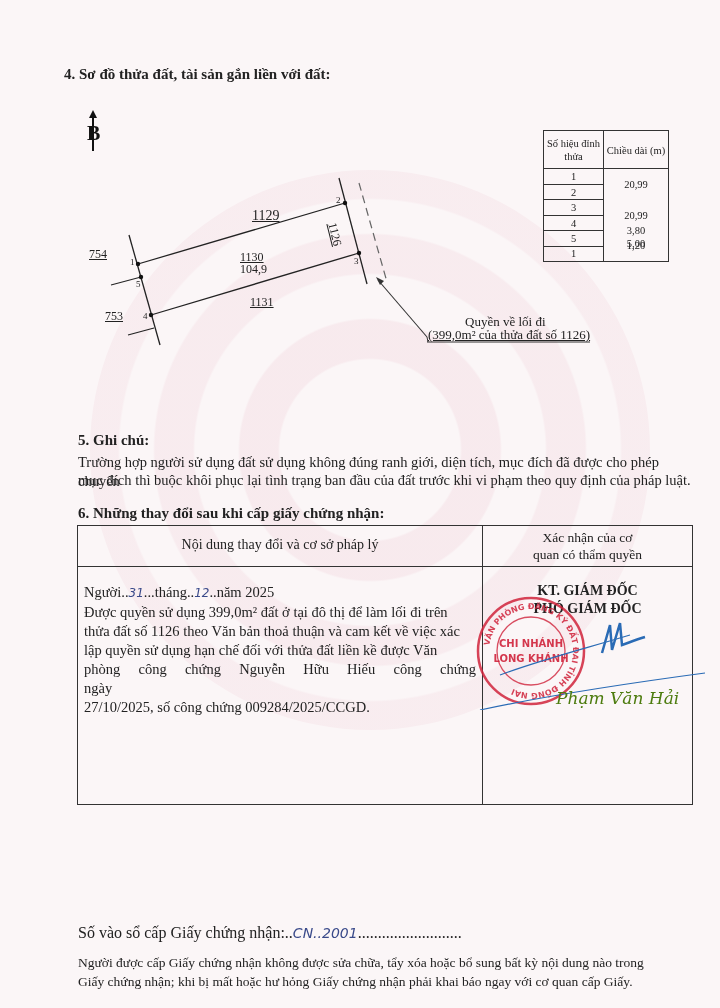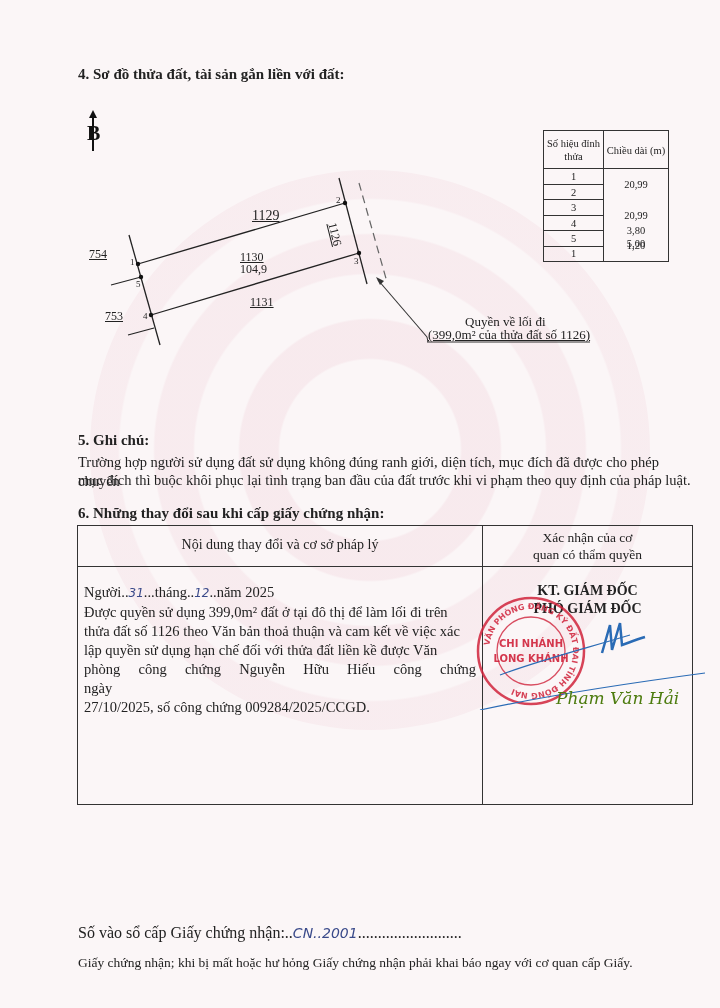--- a/index.html
+++ b/index.html
@@ -33,21 +33,21 @@
   .btable .vsep { position: absolute; left: 404px; top: 0; bottom: 0; border-left: 1.2px solid #333; }
   .btable .hsep { position: absolute; left: 0; right: 0; top: 40px; border-top: 1.2px solid #333; }
   .hw { font-family: "DejaVu Sans", sans-serif; font-style: italic; color: #3a4a8a; font-size: 12px; }
   .signame { font-family: "DejaVu Serif", serif; font-style: italic; color: #4d7c0f; font-size: 17px; }
 </style>
 </head>
 <body>
 
 <div class="watermark"></div>
 
-<div class="abs h-section" style="left:78px; top:66px;">4. Sơ đồ thửa đất, tài sản gắn liền với đất:</div>
+<div class="abs h-section" style="left:64px; top:66px;">4. Sơ đồ thửa đất, tài sản gắn liền với đất:</div>
 
 <div class="abs" style="left:82px; top:110px; width:22px; height:42px;">
   <svg width="22" height="42" viewBox="0 0 22 42">
     <line x1="11" y1="2" x2="11" y2="41" stroke="#111" stroke-width="2"></line>
     <polygon points="11,0 7,8 15,8" fill="#111"></polygon>
     <text x="5" y="30" font-family="Liberation Serif, serif" font-size="20" font-weight="bold" fill="#111">B</text>
   </svg>
 </div>
 
 <svg class="abs" style="left:0; top:0;" width="720" height="400">
@@ -164,14 +164,15 @@
   <path d="M 30 60 C 70 45, 110 35, 160 20" stroke="#2a6bb5" stroke-width="1.3" fill="none"></path>
   <path d="M 132 38 L 140 10 L 142 35 L 150 8 L 152 30 C 158 28, 165 25, 175 22" stroke="#2a6bb5" stroke-width="2.5" fill="none"></path>
   <path d="M 10 95 C 80 80, 160 68, 235 58" stroke="#2a6bb5" stroke-width="1.2" fill="none"></path>
 </svg>
 <div class="abs signame" style="left:556px; top:688px;">Phạm Văn Hải</div>
 
 <div class="abs" style="left:78px; top:924px; font-size:16px;">
   <span>Số vào sổ cấp Giấy chứng nhận:..</span><span class="hw" style="font-size:14px;">CN..2001</span><span>..........................</span>
 </div>
 <div class="abs" style="left:78px; top:953px; font-size:13.5px; line-height:19px; width:630px;">
+  <div>Người được cấp Giấy chứng nhận không được sửa chữa, tẩy xóa hoặc bổ sung bất kỳ nội dung nào trong</div>
   <div>Giấy chứng nhận; khi bị mất hoặc hư hỏng Giấy chứng nhận phải khai báo ngay với cơ quan cấp Giấy.</div>
 </div>
 
 </body></html>

